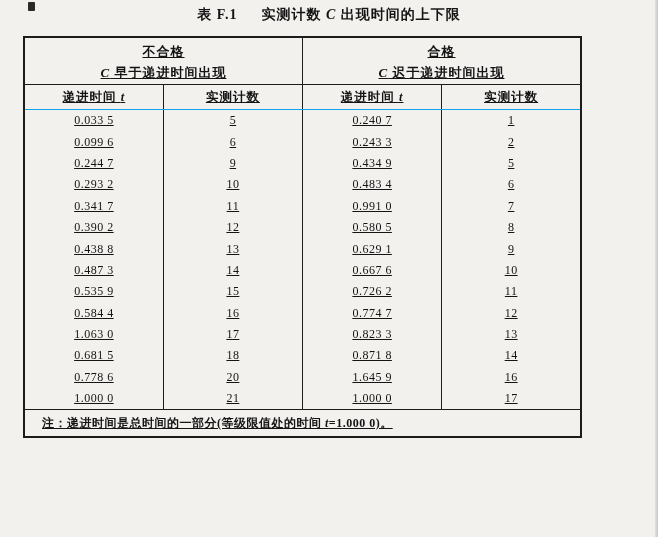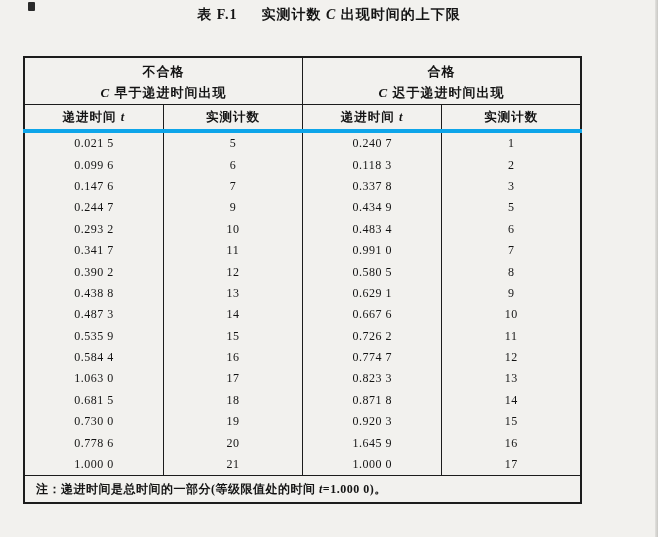--- a/index.html
+++ b/index.html
@@ -20,47 +20,48 @@
     background:#2a2a2a;border-radius:1px;
   }
   .doc-title{
     position:absolute;top:6px;left:0;width:658px;
     text-align:center;font-weight:bold;font-size:14px;
     letter-spacing:1px;white-space:pre;
   }
   .doc-title .tnum{margin-right:24px;text-align:center;}
   .var{font-style:italic;font-weight:inherit;}
   table.limits{
-    position:absolute;left:23px;top:56px;width:559px;
+    position:absolute;left:23px;top:36px;width:559px;
     border-collapse:collapse;table-layout:fixed;
     border:2px solid #1c1c1c;
     font-size:12px;
+    text-decoration:underline;
   }
   table.limits th,table.limits td{
     border-left:1px solid #1c1c1c;border-right:1px solid #1c1c1c;
     text-align:center;vertical-align:middle;
     padding:0;font-weight:normal;
   }
   tr.group-row th{
     height:46px;font-weight:bold;font-size:13px;
     border-bottom:1px solid #1c1c1c;
     letter-spacing:1px;
   }
   tr.group-row .g1{line-height:22px;padding-top:2px;}
   tr.group-row .g2{line-height:20px;}
   tr.col-row th{
     height:24px;font-weight:bold;font-size:12.5px;
-    border-bottom:4px solid #0ea5e9;
+    border-bottom:1px solid #0ea5e9;
     letter-spacing:1px;
     margin-left:16px;
   }
   tbody td{height:21.4px;letter-spacing:0.5px;}
   tr.note-row td{
     border-top:1px solid #1c1c1c;
-    height:26px;text-align:left;padding-left:11px;
+    height:26px;text-align:left;padding-left:17px;
     font-weight:bold;font-size:12px;letter-spacing:0.5px;
   }
 </style>
 </head>
 <body>
 
 <div class="scan-artifact"></div>
 <div class="scan-edge"></div>
 
 <div class="doc-title"><span class="tnum">表 F.1</span><span>实测计数 </span><span class="var">C</span><span> 出现时间的上下限</span></div>
@@ -85,36 +86,30 @@
     </tr>
     <tr class="col-row">
       <th><span>递进时间 </span><span class="var">t</span></th>
       <th><span>实测计数</span></th>
       <th><span>递进时间 </span><span class="var">t</span></th>
       <th><span>实测计数</span></th>
     </tr>
   </thead>
   <tbody id="tbody">
       <tr>
-        <td>0.021 5</td>
+        <td>0.033 5</td>
         <td>5</td>
         <td>0.240 7</td>
         <td>1</td>
       </tr>
       <tr>
         <td>0.099 6</td>
         <td>6</td>
-        <td>0.118 3</td>
+        <td>0.243 3</td>
         <td>2</td>
-      </tr>
-      <tr>
-        <td>0.147 6</td>
-        <td>7</td>
-        <td>0.337 8</td>
-        <td>3</td>
       </tr>
       <tr>
         <td>0.244 7</td>
         <td>9</td>
         <td>0.434 9</td>
         <td>5</td>
       </tr>
       <tr>
         <td>0.293 2</td>
         <td>10</td>
@@ -163,26 +158,20 @@
         <td>0.823 3</td>
         <td>13</td>
       </tr>
       <tr>
         <td>0.681 5</td>
         <td>18</td>
         <td>0.871 8</td>
         <td>14</td>
       </tr>
       <tr>
-        <td>0.730 0</td>
-        <td>19</td>
-        <td>0.920 3</td>
-        <td>15</td>
-      </tr>
-      <tr>
         <td>0.778 6</td>
         <td>20</td>
         <td>1.645 9</td>
         <td>16</td>
       </tr>
       <tr>
         <td>1.000 0</td>
         <td>21</td>
         <td>1.000 0</td>
         <td>17</td>

